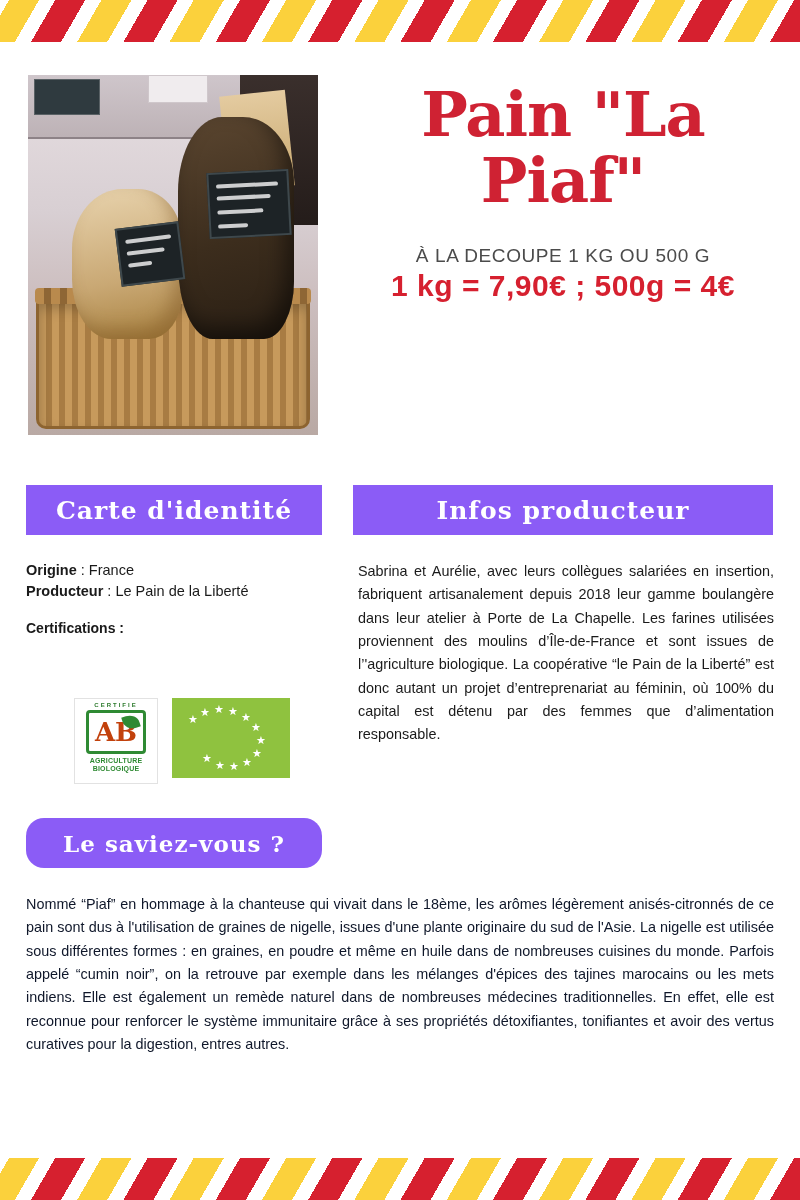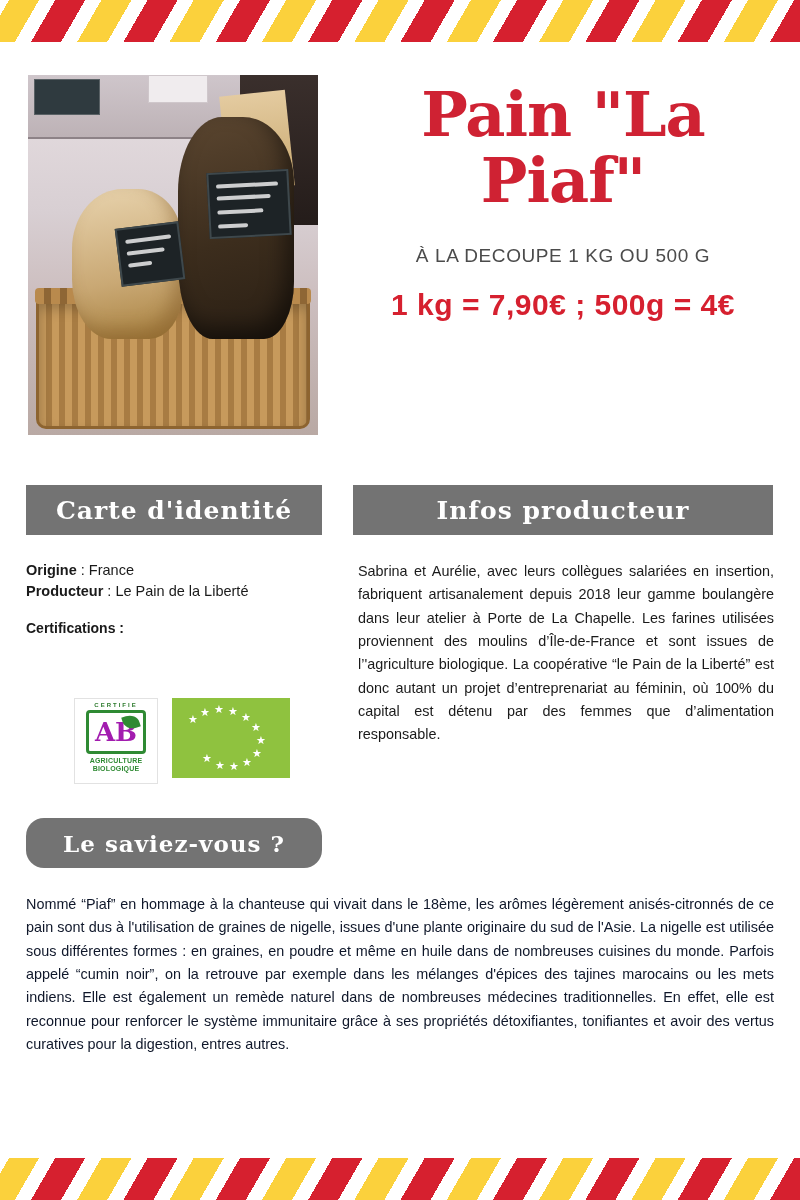--- a/index.html
+++ b/index.html
@@ -79,27 +79,27 @@
   .subtitle {
     font-family: "DejaVu Serif", serif;
     font-weight: bold; color: #cf2233;
     font-size: 38px; line-height: 1.1; margin-top: 6px; letter-spacing: -0.5px;
   }
   .cut-line {
     margin-top: 32px; font-size: 19px; letter-spacing: 0.6px;
     color: #4b4b4b; font-weight: 500;
   }
   .price-line {
-    margin-top: 21px; font-size: 30px; font-weight: bold; color: #d6202f;
+    margin-top: 2px; font-size: 30px; font-weight: bold; color: #d6202f;
     letter-spacing: 0.5px;
   }
 
   
   .sec-head {
-    position: absolute; background: #737373; color: #ffffff;
+    position: absolute; background: #8b5cf6; color: #ffffff;
     font-family: "DejaVu Serif", serif; font-weight: bold;
     display: flex; align-items: center; justify-content: center;
     letter-spacing: 1px;
   }
   #head-identity { left: 26px; top: 485px; width: 296px; height: 50px; font-size: 25px; }
   #head-producer { left: 353px; top: 485px; width: 420px; height: 50px; font-size: 25px; }
   #head-know     { left: 26px; top: 818px; width: 296px; height: 50px; font-size: 23px; border-radius: 18px; }
 
   
   .identity { position: absolute; left: 26px; top: 560px; width: 300px; font-size: 14.5px; color:#1a1a1a; line-height: 1.45; }
@@ -110,21 +110,21 @@
 
   .ab-logo {
     width: 84px; height: 86px; background: #ffffff; border: 1px solid #e2e2e2;
     display: flex; flex-direction: column; align-items: center; justify-content: flex-start;
     padding-top: 3px;
   }
   .ab-certifie { font-size: 6px; letter-spacing: 2px; color: #2c7a2c; font-weight: bold; }
   .ab-mark {
     margin-top: 2px; width: 60px; height: 44px; border: 3px solid #2f8a33; border-radius: 4px;
     position: relative; display:flex; align-items:center; justify-content:center;
-    font-family: "DejaVu Serif", serif; font-weight: bold; font-size: 26px; color: #a21caf;
+    font-family: "DejaVu Serif", serif; font-weight: bold; font-size: 26px; color: #c2410c;
   }
   .ab-leaf { position:absolute; right:4px; top:2px; width:16px; height:14px; background:#2f8a33;
              border-radius: 0 70% 0 70%; transform: rotate(-18deg); }
   .ab-words { margin-top: 3px; font-size: 7px; font-weight: bold; color: #2f8a33; text-align:center; line-height:1.15; letter-spacing:.2px; }
 
   .eu-logo {
     width: 118px; height: 80px; background: #8fc23f; position: relative;
   }
   .eu-star { position: absolute; color: #ffffff; font-size: 11px; line-height: 11px; }
 

